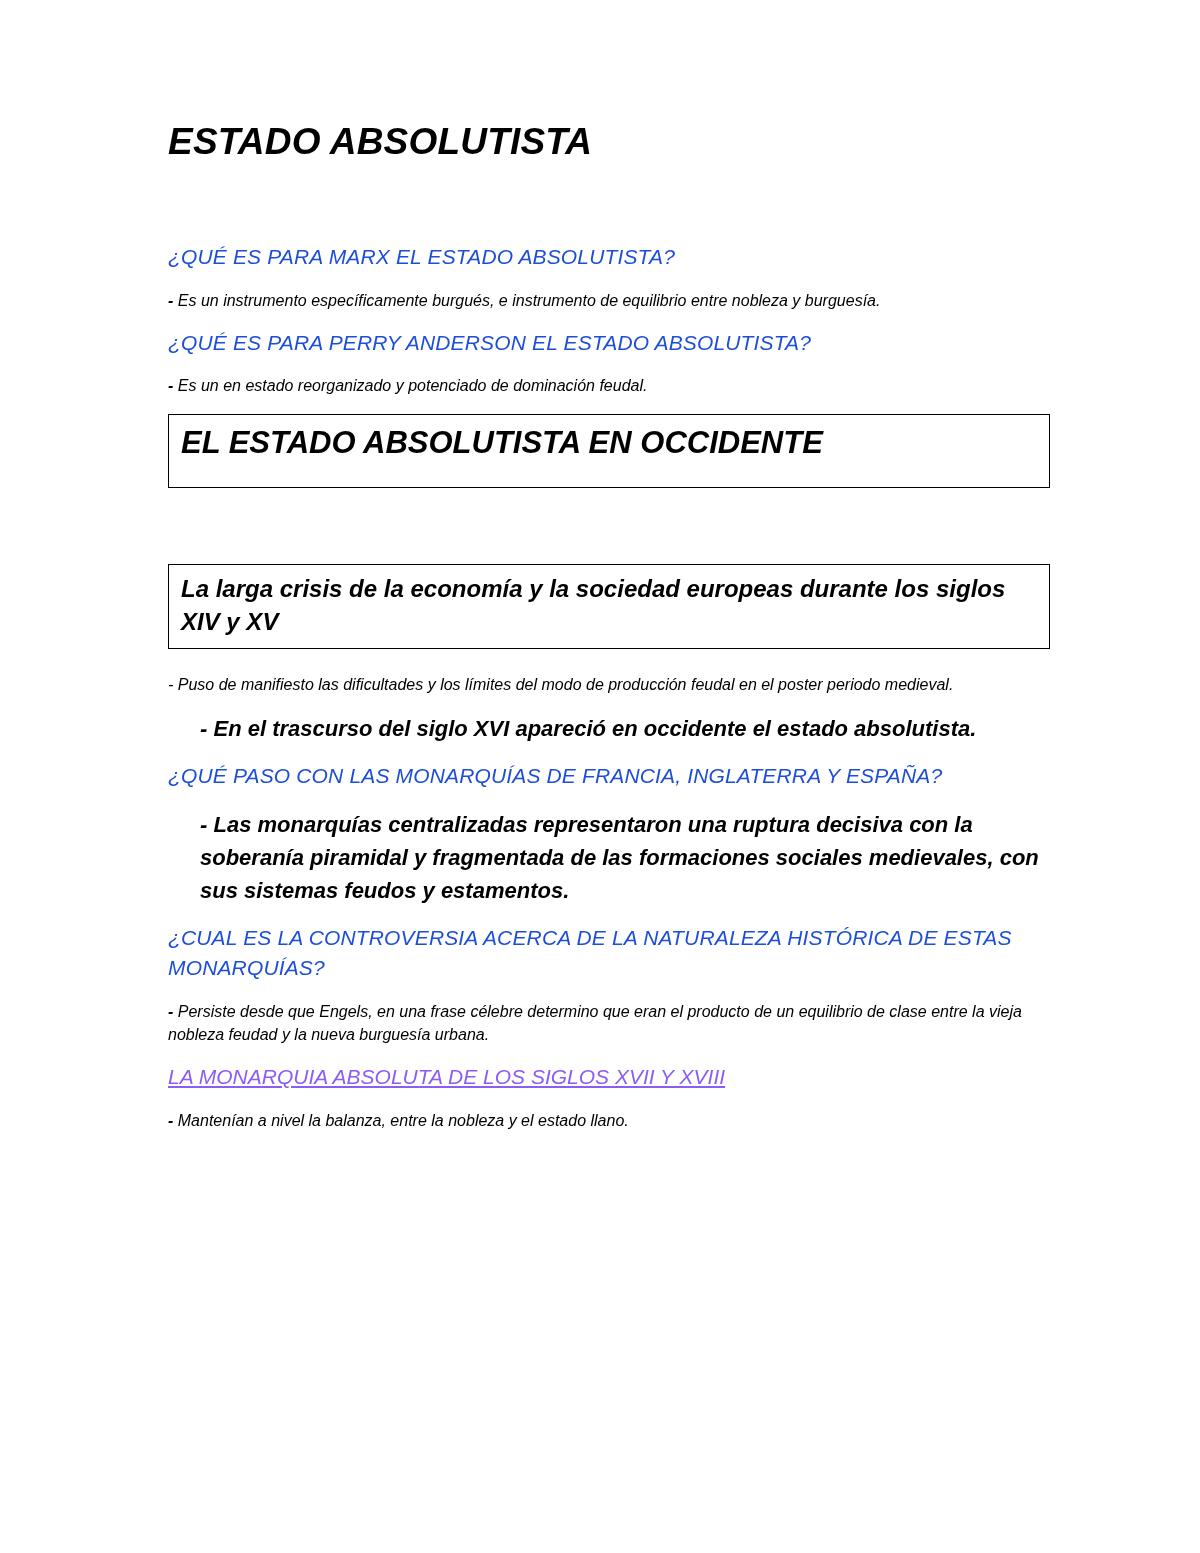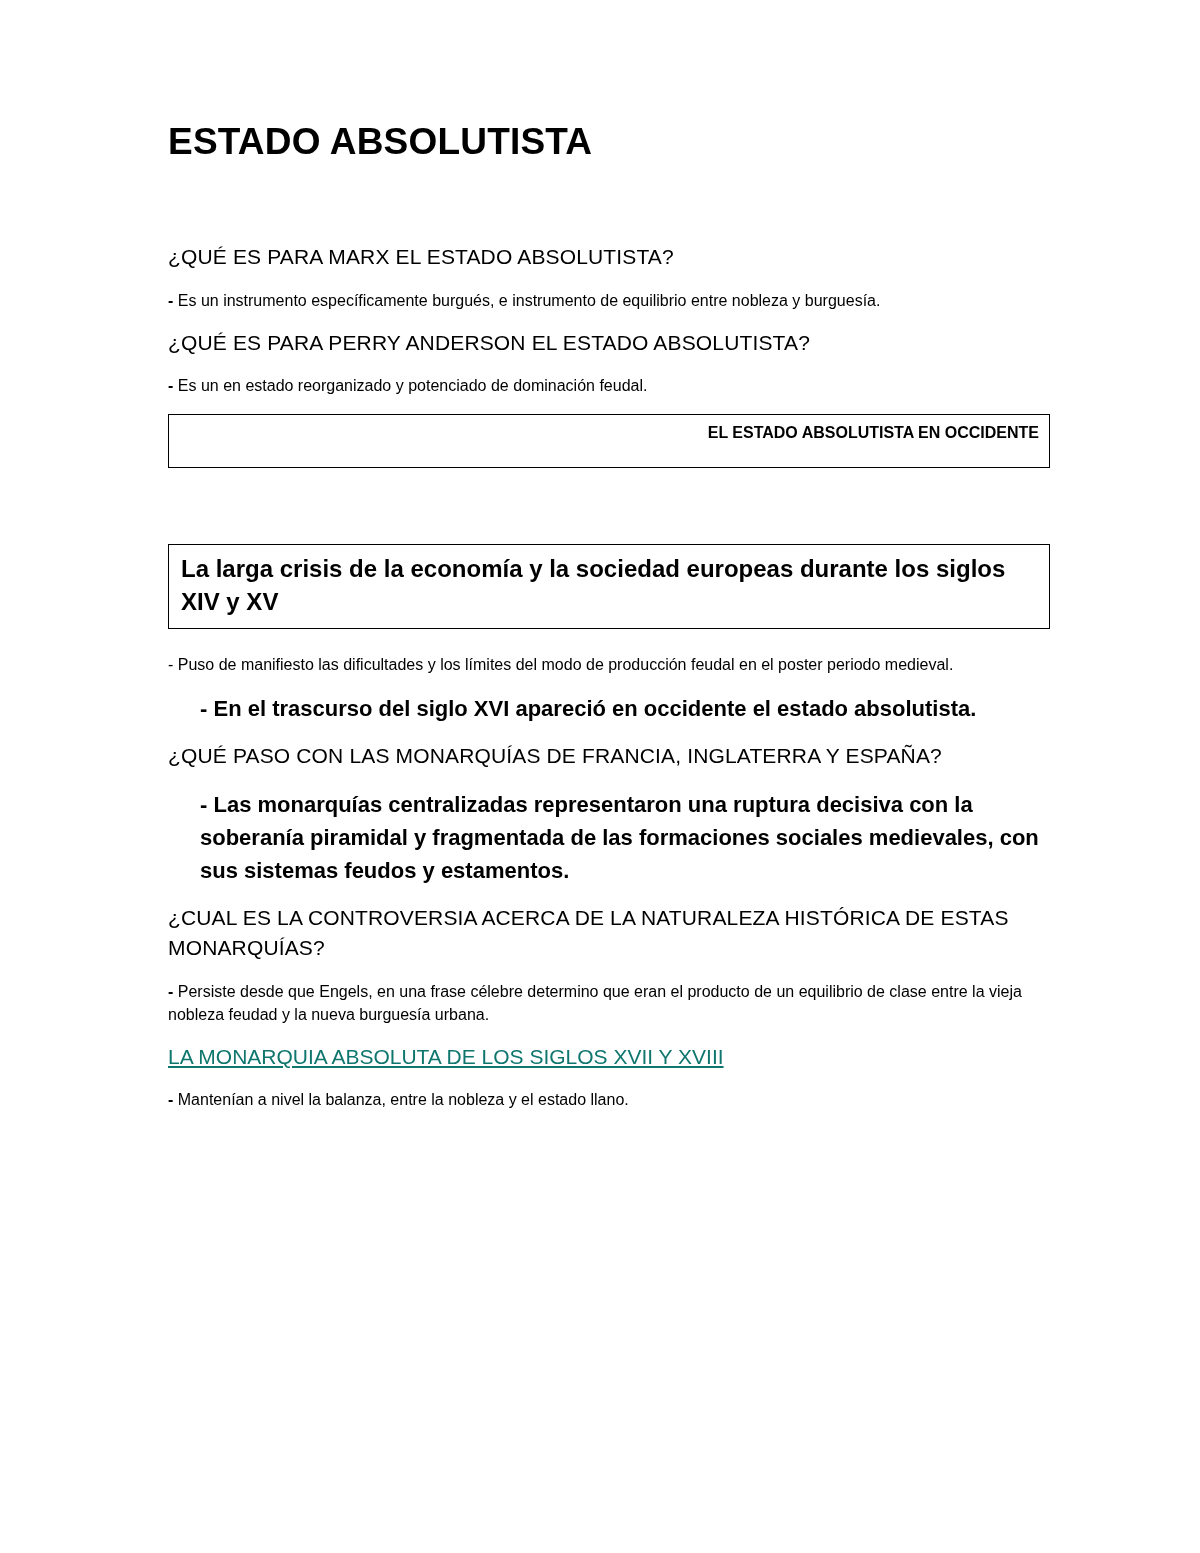--- a/index.html
+++ b/index.html
@@ -13,31 +13,32 @@
     font-family: "Liberation Sans", sans-serif;
     color: #000000;
   }
   .page {
     width: 1200px;
     min-height: 1553px;
     box-sizing: border-box;
     padding: 120px 150px 60px 168px;
     background: #ffffff;
     position: relative;
+    font-style: italic;
   }
   .doc-title {
     font-size: 37px;
     font-weight: bold;
     letter-spacing: 0.2px;
     line-height: 1.2;
     margin: 0 0 78px 0;
     color: #000000;
   }
   .q-heading {
-    color: #000000;
+    color: #1d4ed8;
     font-size: 21px;
     line-height: 1.45;
     margin: 0 0 16px 0;
     letter-spacing: 0.15px;
   }
   .body-text {
     font-size: 16px;
     line-height: 1.45;
     margin: 0 0 16px 0;
     color: #000000;
@@ -55,36 +56,35 @@
     border: 1.5px solid #000000;
     box-sizing: border-box;
     padding: 8px 27px 10px 12px;
     font-weight: bold;
     font-size: 24px;
     line-height: 1.35;
     margin: 0 0 14px 0;
     width: 100%;
   }
   .boxed.small {
-    font-size: 16px;
+    font-size: 31px;
     padding: 7px 10px 24px 12px;
-    text-align: right;
   }
   .spacer-lg {
     height: 62px;
   }
   .spacer-sm {
     height: 10px;
   }
   .underlined {
     text-decoration: underline;
     font-size: 21px;
     line-height: 1.45;
     margin: 0 0 16px 0;
-    color: #0f766e;
+    color: #8b5cf6;
   }
   p { margin: 0; }
 </style>
 </head>
 <body>
 
 <div class="page">
 
   <h1 class="doc-title">ESTADO ABSOLUTISTA</h1>
 

